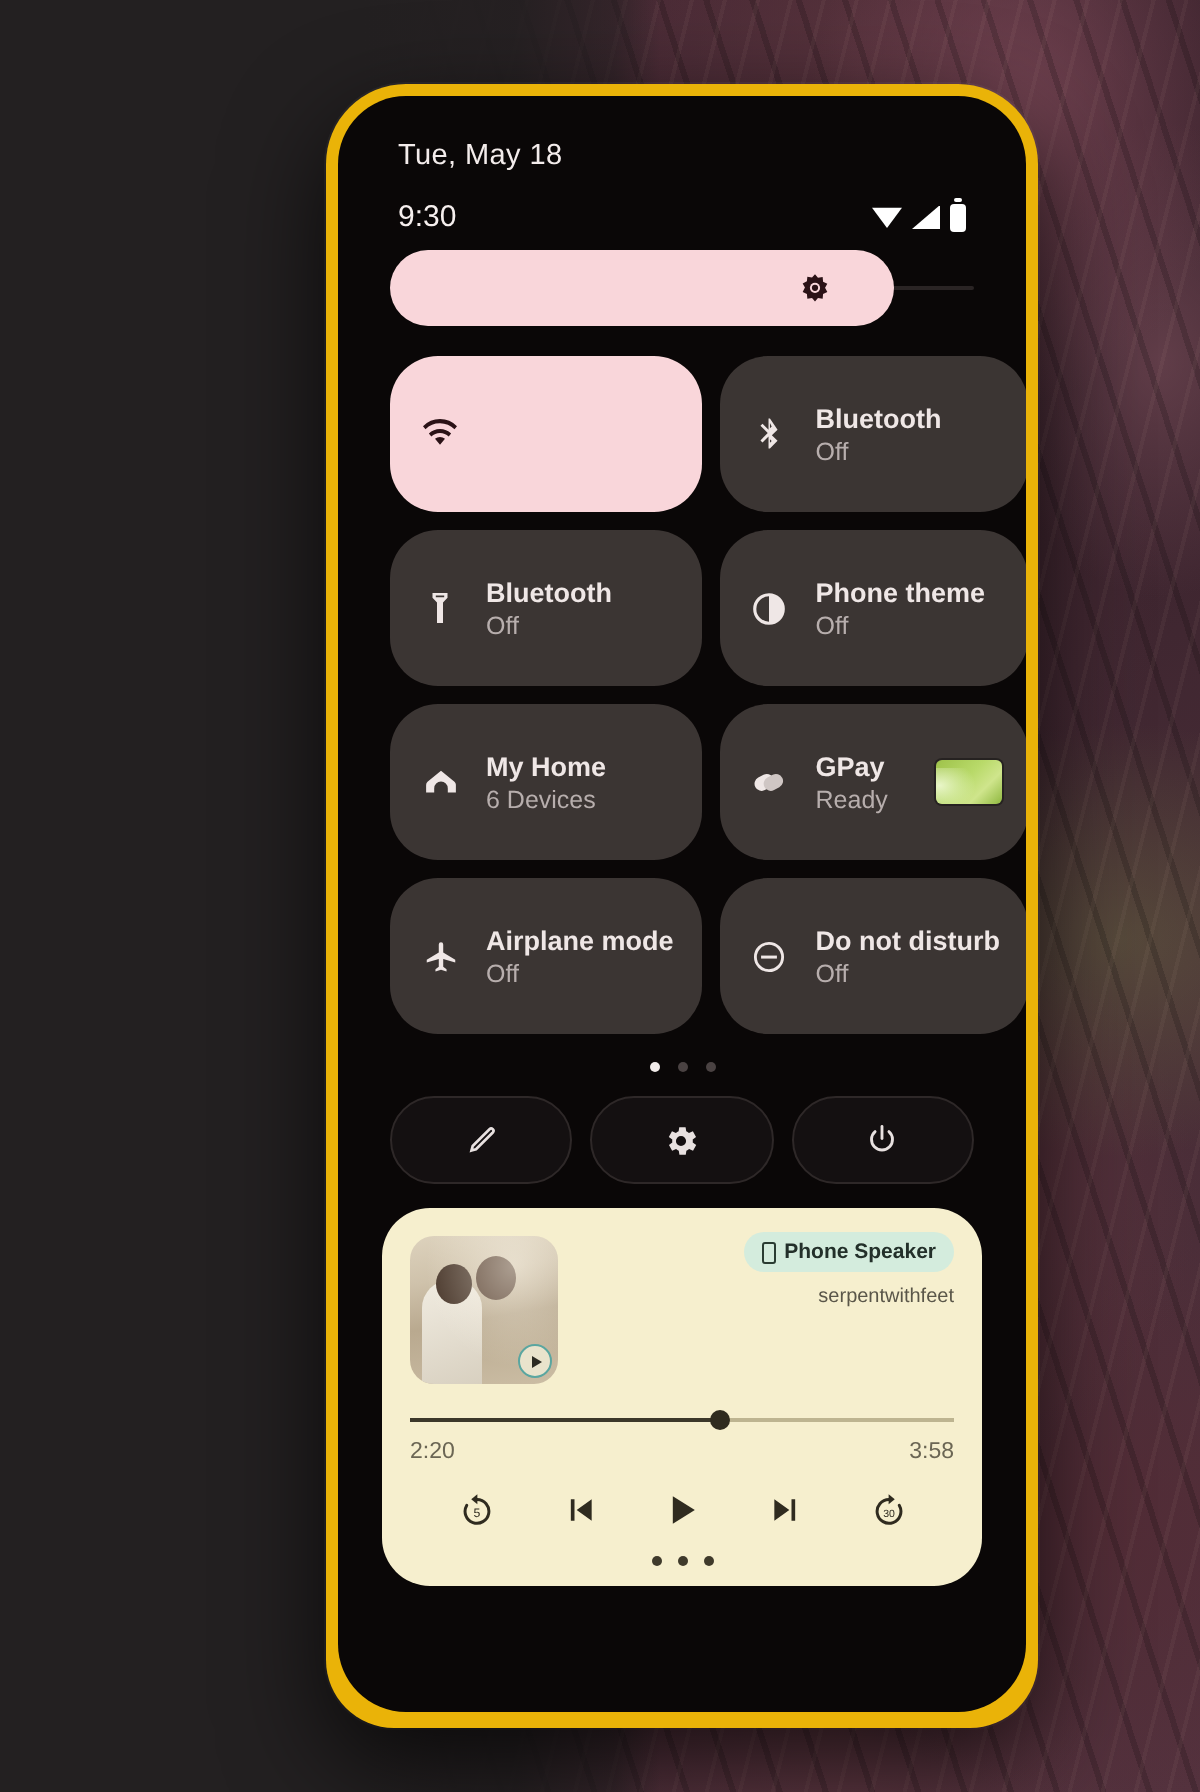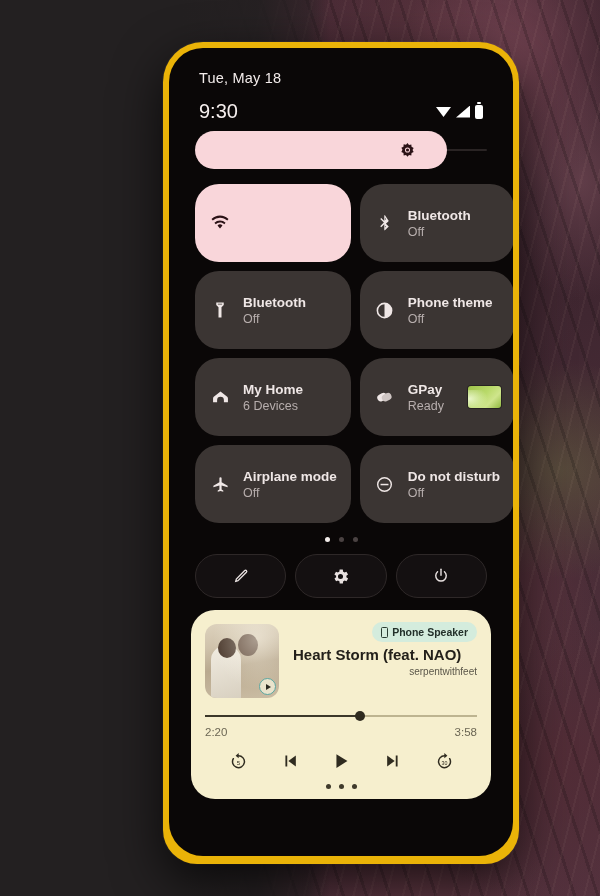--- a/index.html
+++ b/index.html
@@ -45,21 +45,21 @@
     margin-left:41px;
   }
   #screen { position:absolute; left:6px; top:6px; right:6px; bottom:8px;
     background:#0a0707; border-radius:34px; overflow:hidden; }
 
   
   .datebar { padding:22px 30px 0 30px; }
   .datebar .date { color:#f3eceb; font-size:14.5px; letter-spacing:.2px; }
   .statusrow { display:flex; align-items:center; justify-content:space-between;
                padding:14px 30px 0 30px; }
-  .statusrow .clock { color:#f6efee; font-size:20px; }
+  .statusrow .clock { color:#f6efee; font-size:15px; }
   .statusicons { display:flex; align-items:center; gap:5px; }
   .ico-wifi  { width:15px; height:11px; background:#fff;
                clip-path:polygon(0 8%,100% 8%,50% 100%); }
   .ico-signal{ width:14px; height:12px; background:#fff;
                clip-path:polygon(100% 0,100% 100%,0 100%); }
   .ico-batt  { width:8px; height:14px; background:#fff; border-radius:2px; position:relative; }
   .ico-batt::before{content:"";position:absolute;left:2px;top:-2.5px;width:4px;height:2px;background:#fff;border-radius:1px;}
 
   
   .bright-wrap { padding:14px 26px 0 26px; position:relative; height:48px; }
@@ -329,21 +329,20 @@
           <div class="p1"></div>
           <div class="p2"></div>
           <div class="h1"></div>
           <div class="h2"></div>
           <div class="shade"></div>
           <div class="playbadge">
               <i></i>
             </div>
         </div>
         <div class="meta">
-          <div class="title">Heart Storm (feat. NAO)</div>
           <div class="artist">serpentwithfeet</div>
         </div>
       </div>
 
       <div class="seek">
         <div class="strack"></div>
         <div class="sfill" style="width: 57%;"></div>
         <div class="sknob" style="left: 57%;"></div>
       </div>
       <div class="times">

